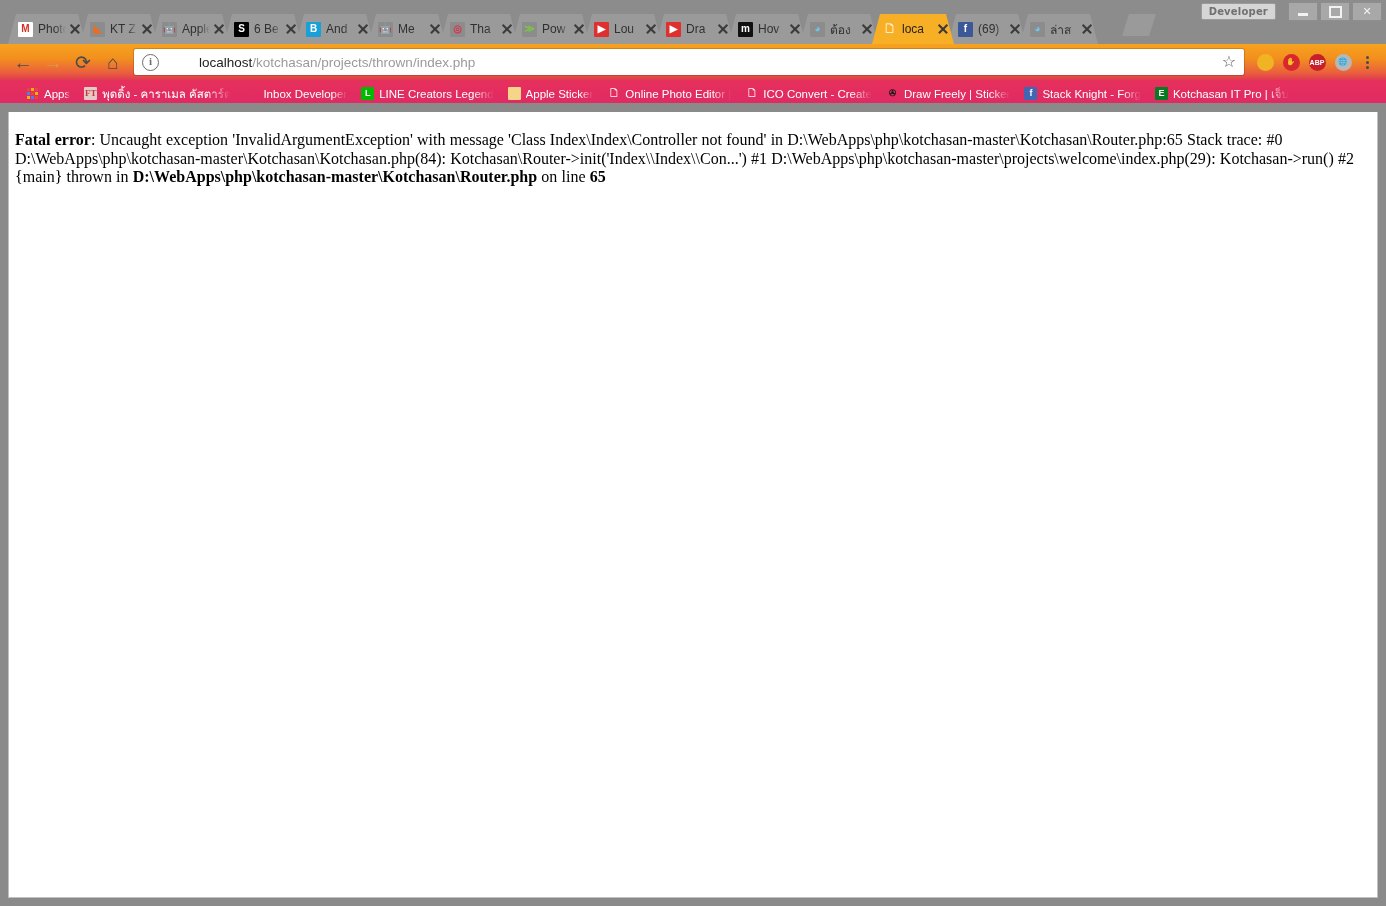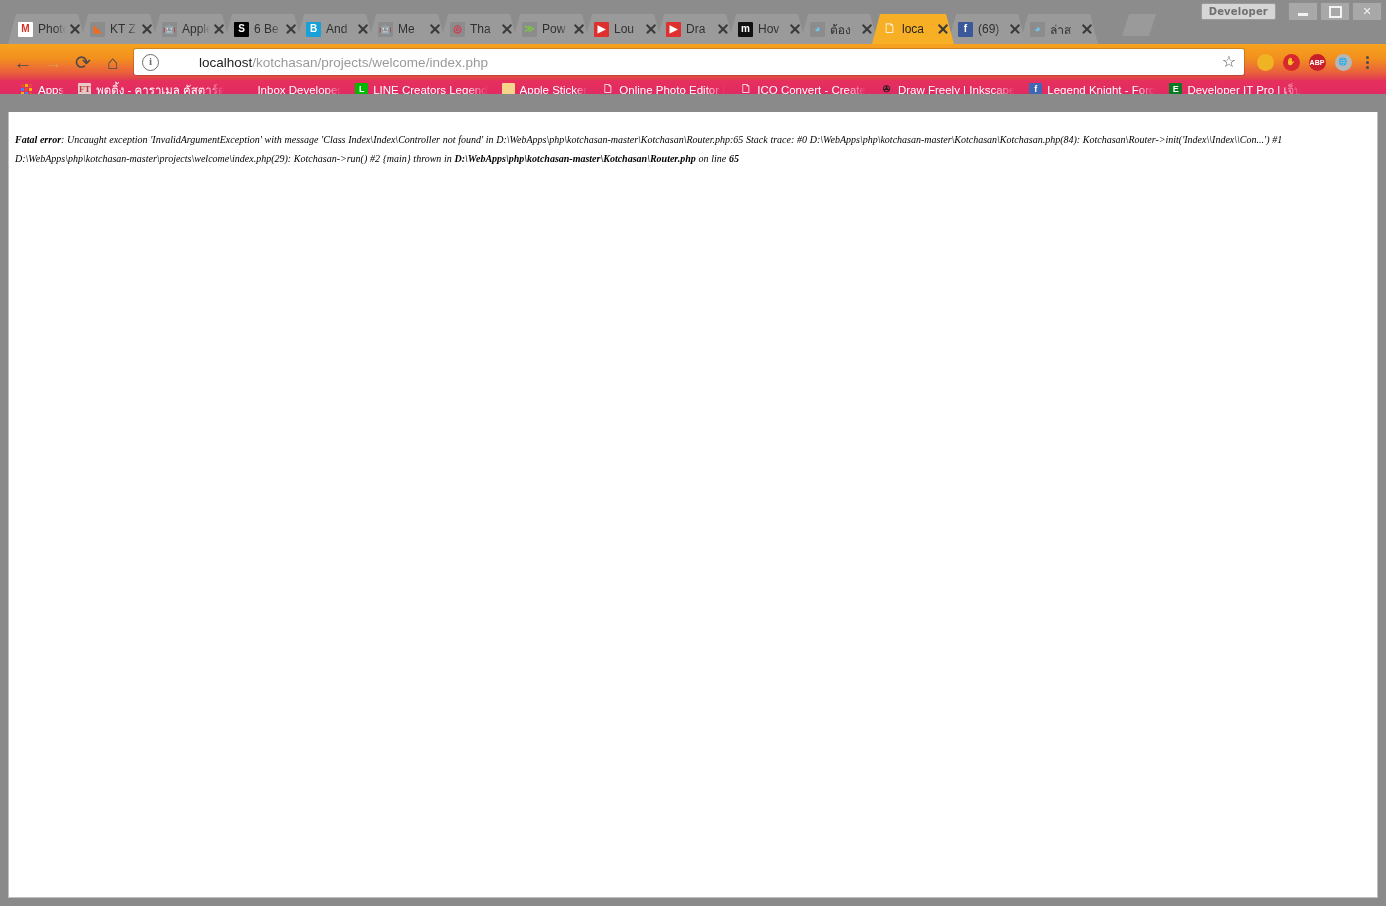--- a/index.html
+++ b/index.html
@@ -244,25 +244,25 @@
   }
   #menu-dots i {
     width: 3px; height: 3px;
     background: #4a4a4a;
     border-radius: 50%;
     display: block;
   }
 
   
   #bookmarks-bar {
-    height: 14px;
+    height: 23px;
     background: linear-gradient(to bottom, #e6305c 0%, #e02a63 100%);
     display: flex;
-    align-items: flex-start;
-    padding: 0 14px;
+    align-items: flex-end;
+    padding: 0 20px;
     box-sizing: border-box;
     overflow: hidden;
     white-space: nowrap;
   }
   .bookmark {
     display: flex;
     align-items: center;
     height: 19px;
     padding: 0 6px;
     margin-right: 2px;
@@ -308,26 +308,25 @@
     width: 1370px;
     height: 786px;
     background: #ffffff;
     border: 1px solid #c0c0c0;
     border-top: none;
     box-sizing: border-box;
     overflow: hidden;
   }
   #error-text {
     font-family: "Liberation Serif", serif;
-    font-size: 10px;
+    font-size: 16px;
     line-height: 18.5px;
     color: #000000;
     padding: 19px 8px 0 6px;
     word-spacing: 0.2px;
-    font-style: italic;
   }
   #error-text b { font-weight: bold; }
 </style>
 </head>
 <body>
 
 <div id="browser-window">
 
   <div id="tab-strip">
 
@@ -436,21 +435,21 @@
     <div class="nav-btn">
       <span class="nav-glyph">⟳</span>
     </div>
     <div class="nav-btn">
       <span class="nav-glyph">⌂</span>
     </div>
 
     <div id="omnibox">
       <span id="page-info-icon">i</span>
       <span id="url-text">
-        <span class="host">localhost</span><span class="path">/kotchasan/projects/welcome/index.php</span>
+        <span class="host">localhost</span><span class="path">/kotchasan/projects/thrown/index.php</span>
       </span>
       <span id="bookmark-star">☆</span>
     </div>
 
     <div id="extension-icons" style="display:flex;align-items:center;">
         <span class="ext-icon">
           <span class="ext-dot" style="background: rgb(240, 179, 35);"></span>
         </span>
         <span class="ext-icon">
           <span class="ext-dot" style="background: rgb(216, 40, 47);">✋</span>
@@ -506,29 +505,29 @@
       <div class="bookmark">
         <span class="bm-ico" style="background: transparent; color: rgb(255, 255, 255);">🗋</span>
         <span class="bm-label">Online Photo Editor |</span>
       </div>
       <div class="bookmark">
         <span class="bm-ico" style="background: transparent; color: rgb(255, 255, 255);">🗋</span>
         <span class="bm-label">ICO Convert - Create</span>
       </div>
       <div class="bookmark">
         <span class="bm-ico" style="background: transparent; color: rgb(26, 26, 26);">✇</span>
-        <span class="bm-label">Draw Freely | Inkscape</span>
+        <span class="bm-label">Draw Freely | Sticker</span>
       </div>
       <div class="bookmark">
         <span class="bm-ico" style="background: rgb(66, 103, 178); color: rgb(255, 255, 255);">f</span>
-        <span class="bm-label">Legend Knight - Forg</span>
+        <span class="bm-label">Stack Knight - Forg</span>
       </div>
       <div class="bookmark">
         <span class="bm-ico" style="background: rgb(10, 122, 34); color: rgb(255, 255, 255);">E</span>
-        <span class="bm-label">Developer IT Pro | เจ็บ</span>
+        <span class="bm-label">Kotchasan IT Pro | เจ็บ</span>
       </div>
     </div>
 
   <div id="page-viewport">
     <div id="error-text">
       <b>Fatal error</b><span>: Uncaught exception 'InvalidArgumentException' with message 'Class Index\Index\Controller not found' in D:\WebApps\php\kotchasan-master\Kotchasan\Router.php:65 Stack trace: #0 D:\WebApps\php\kotchasan-master\Kotchasan\Kotchasan.php(84): Kotchasan\Router-&gt;init('Index\\Index\\Con...') #1 D:\WebApps\php\kotchasan-master\projects\welcome\index.php(29): Kotchasan-&gt;run() #2 {main} thrown in </span><b>D:\WebApps\php\kotchasan-master\Kotchasan\Router.php</b><span> on line </span><b>65</b>
     </div>
   </div>
 
 </div>

